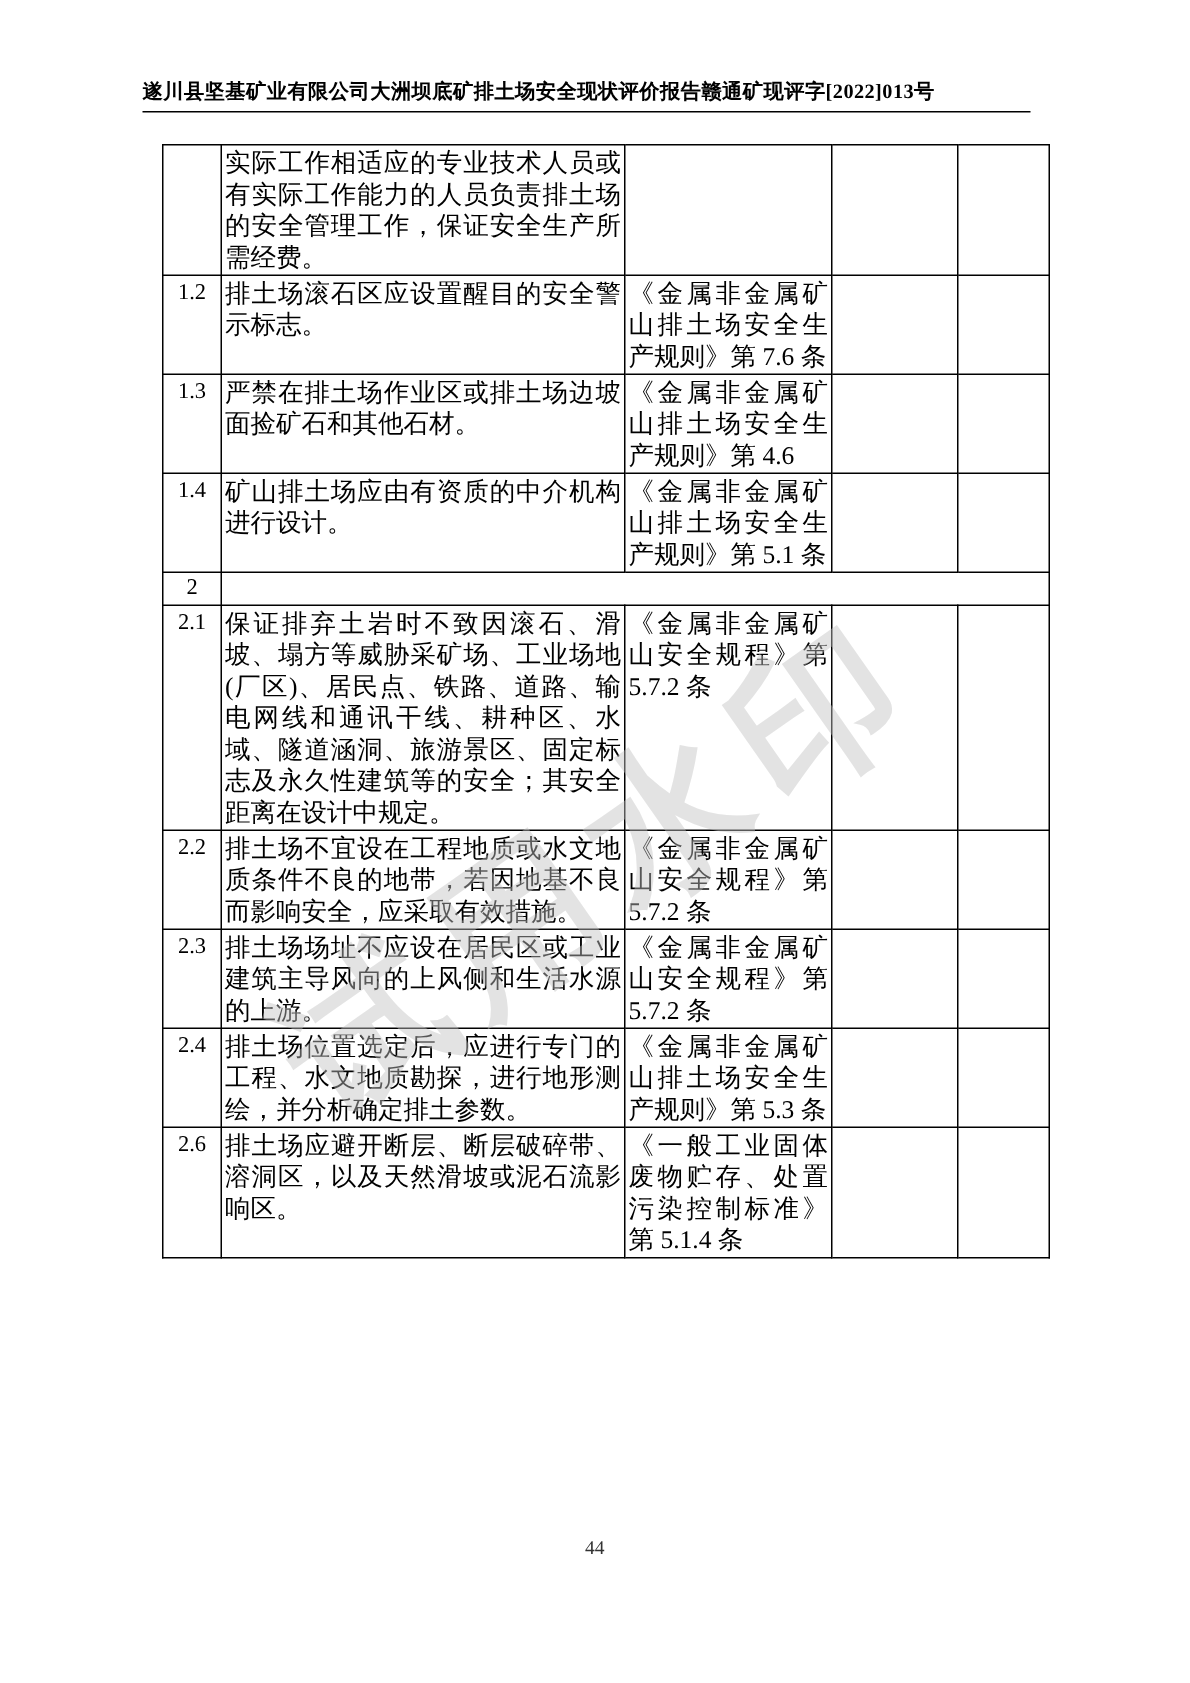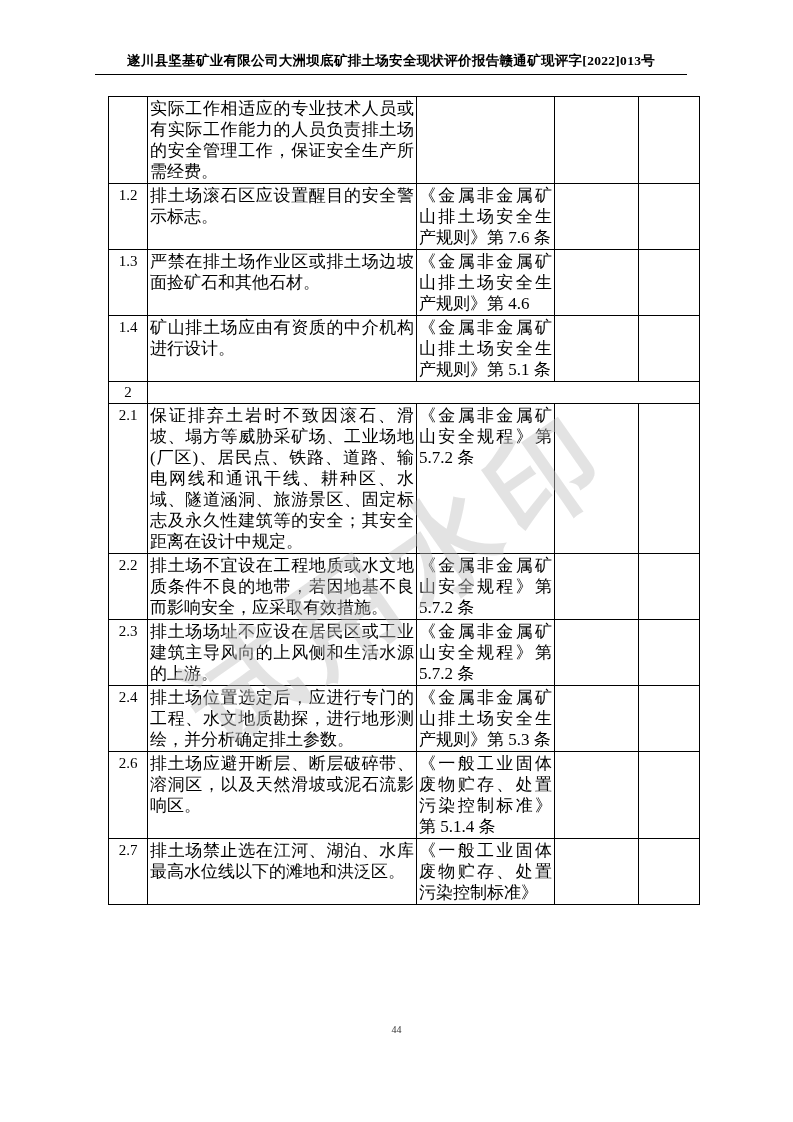--- a/index.html
+++ b/index.html
@@ -20,21 +20,21 @@
     width: 793px;
     height: 1122px;
   }
   
   .doc-header {
     position: absolute;
     left: 95px;
     top: 52px;
     width: 592px;
     display: flex;
-    justify-content: center;
+    justify-content: flex-start;
     align-items: flex-end;
     font-size: 13.5px;
     font-weight: bold;
     letter-spacing: 0.3px;
     padding-bottom: 4px;
     border-bottom: 1.5px solid #000;
     white-space: nowrap;
   }
   
   .table-wrap {
@@ -78,21 +78,21 @@
     padding-top: 0;
     padding-bottom: 0;
   }
   
   .page-footer {
     position: absolute;
     left: 0;
     top: 1024px;
     width: 793px;
     text-align: center;
-    font-size: 10px;
+    font-size: 13px;
     color: #333;
   }
   
   .watermark {
     position: absolute;
     left: 110px;
     top: 505px;
     width: 580px;
     text-align: center;
     font-size: 108px;
@@ -187,27 +187,20 @@
             <td></td>
             <td></td>
           </tr>
           <tr>
             <td class="cell-no">2.6</td>
             <td class="cell-req">排土场应避开断层、断层破碎带、溶洞区，以及天然滑坡或泥石流影响区。</td>
             <td class="cell-basis">《一般工业固体废物贮存、处置污染控制标准》第 5.1.4 条</td>
             <td></td>
             <td></td>
           </tr>
-          <tr>
-            <td class="cell-no">2.7</td>
-            <td class="cell-req">排土场禁止选在江河、湖泊、水库最高水位线以下的滩地和洪泛区。</td>
-            <td class="cell-basis">《一般工业固体废物贮存、处置污染控制标准》</td>
-            <td></td>
-            <td></td>
-          </tr>
         </tbody>
     </table>
   </div>
 
   <div class="watermark" style="color: rgb(194, 194, 194);">试用水印</div>
 
   <div class="page-footer">
     <span>44</span>
   </div>
 

